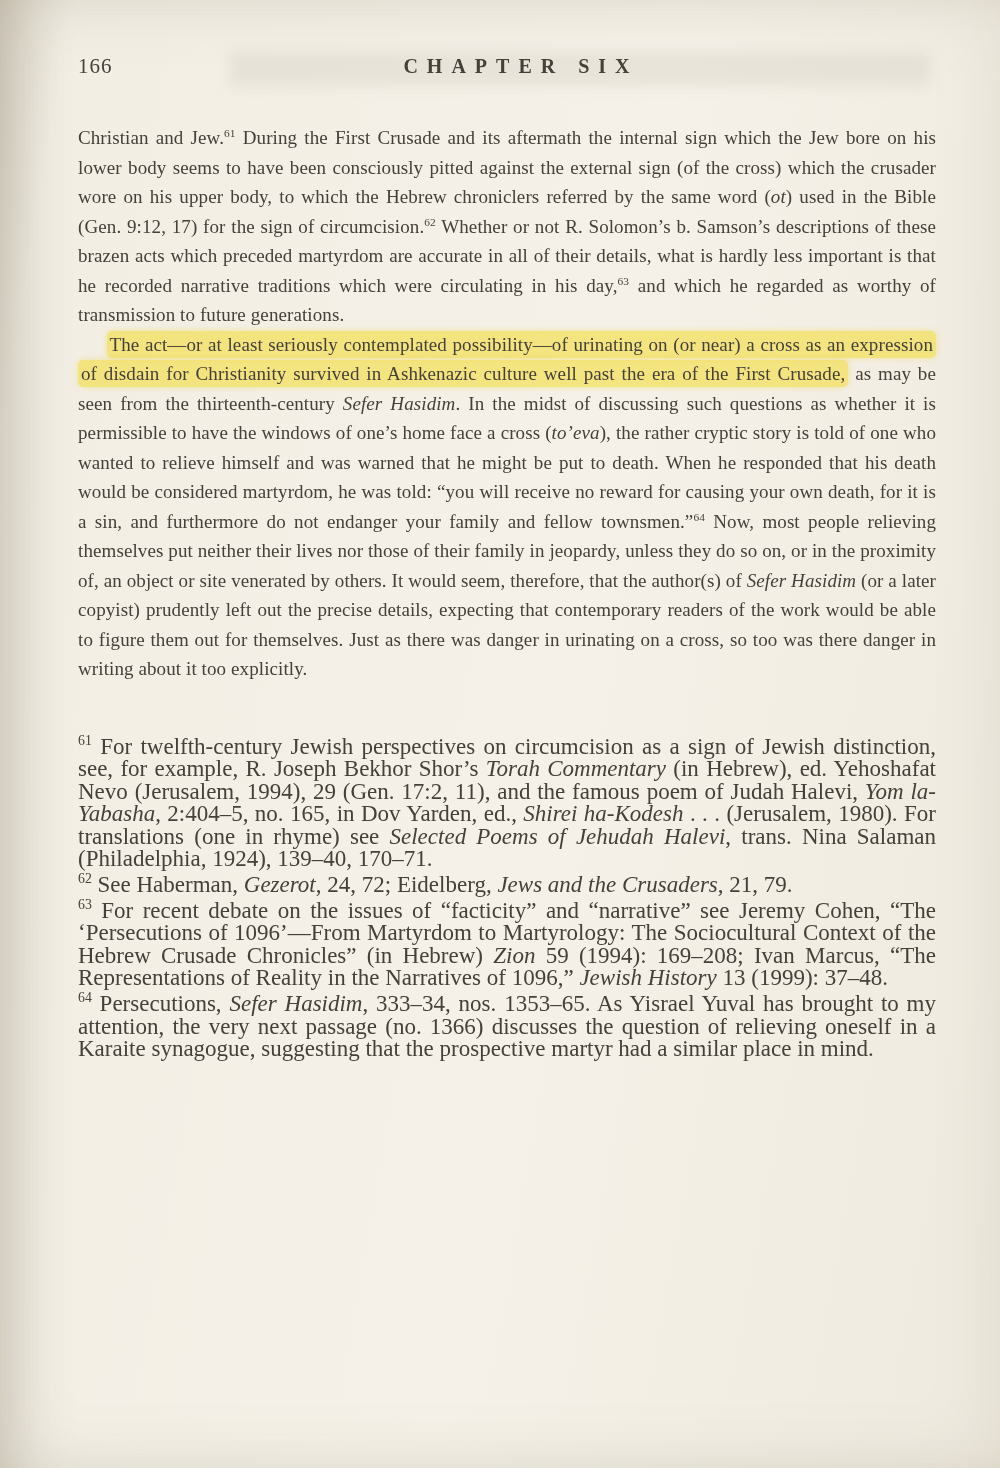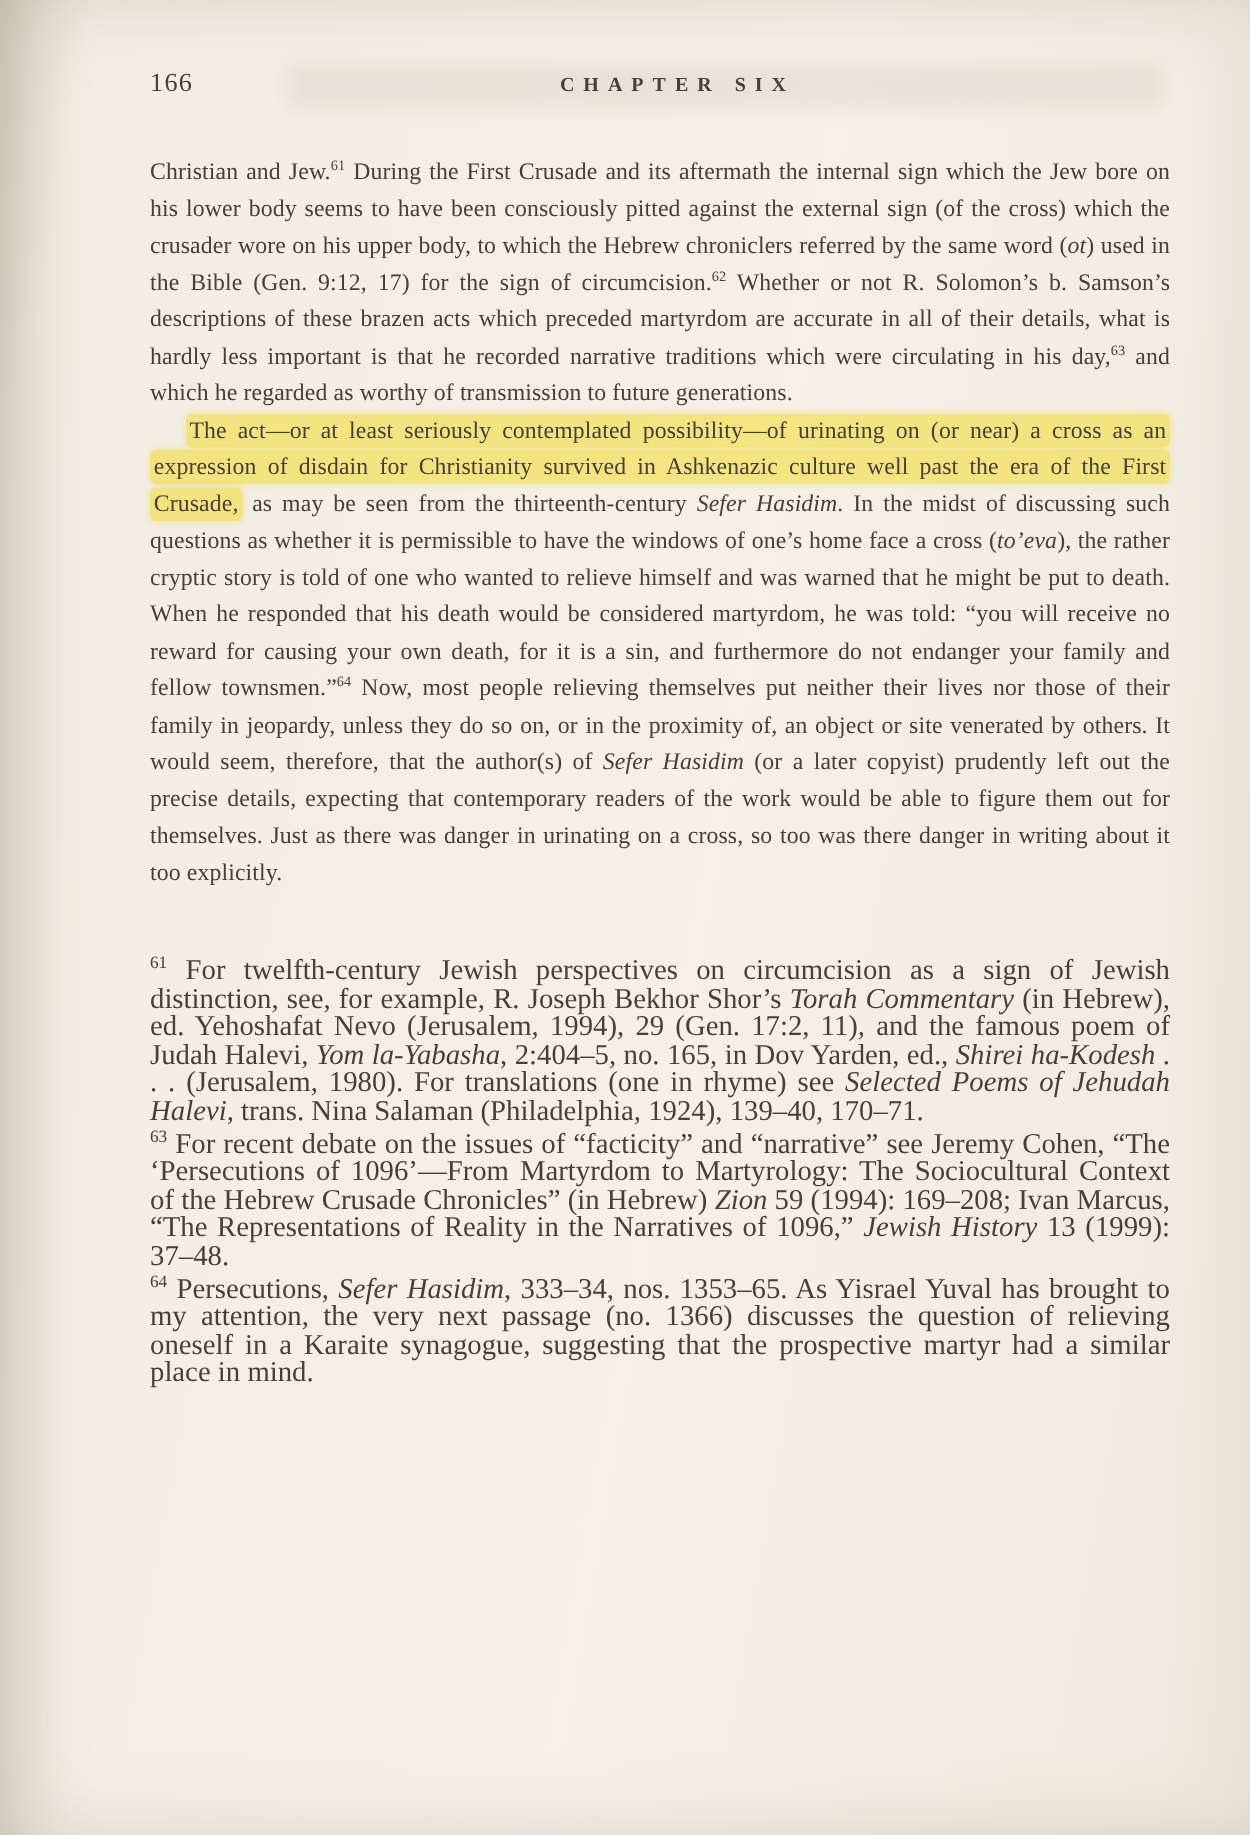--- a/index.html
+++ b/index.html
@@ -12,21 +12,21 @@
     position: relative;
     width: 1000px;
     height: 1468px;
     box-sizing: border-box;
     background: linear-gradient(100deg,
       #e3ded2 0%, var(--paper, #f2eee4) 6%,
       #f5f1e8 55%, #efeadf 100%);
     box-shadow: inset 45px 0 60px -35px rgba(110, 98, 76, 0.28),
                 inset 0 0 70px rgba(130, 118, 95, 0.14);
     color: var(--ink, #45413a);
-    padding: 54px 64px 28px 120px;
+    padding: 54px 64px 28px 78px;
     overflow: hidden;
   }
   .bleed {
     position: absolute;
     top: 52px; left: 230px; right: 70px; height: 34px;
     background: rgba(170, 163, 146, 0.16);
     filter: blur(7px);
     pointer-events: none;
   }
   .page-header {
@@ -36,21 +36,21 @@
     align-items: baseline;
     margin-bottom: 44px;
   }
   .page-number {
     font-size: 21px;
     letter-spacing: 1px;
   }
   .chapter-title {
     grid-column: 2;
     justify-self: center;
-    font-size: 16px;
+    font-size: 20px;
     font-weight: 700;
     letter-spacing: 0.45em;
     margin-left: 28px;
   }
   .body-text p {
     margin: 0;
     font-size: 19px;
     line-height: 29.5px;
     text-align: justify;
     letter-spacing: 0.1px;
@@ -91,16 +91,17 @@
     <span class="chapter-title">CHAPTER SIX</span>
   </header>
 
   <main class="body-text">
       <p><span>Christian and Jew.</span><sup>61</sup><span> During the First Crusade and its aftermath the internal sign which the Jew bore on his lower body seems to have been consciously pitted against the external sign (of the cross) which the crusader wore on his upper body, to which the Hebrew chroniclers referred by the same word (</span><span class="it">ot</span><span>) used in the Bible (Gen. 9:12, 17) for the sign of circumcision.</span><sup>62</sup><span> Whether or not R. Solomon’s b. Samson’s descriptions of these brazen acts which preceded martyrdom are accurate in all of their details, what is hardly less important is that he recorded narrative traditions which were circulating in his day,</span><sup>63</sup><span> and which he regarded as worthy of transmission to future generations.</span></p>
       <p class="indent"><span class="hl">The act—or at least seriously contemplated possibility—of urinating on (or near) a cross as an expression of disdain for Christianity survived in Ashkenazic culture well past the era of the First Crusade,</span><span> as may be seen from the thirteenth-century </span><span class="it">Sefer Hasidim</span><span>. In the midst of discussing such questions as whether it is permissible to have the windows of one’s home face a cross (</span><span class="it">to’eva</span><span>), the rather cryptic story is told of one who wanted to relieve himself and was warned that he might be put to death. When he responded that his death would be considered martyrdom, he was told: “you will receive no reward for causing your own death, for it is a sin, and furthermore do not endanger your family and fellow townsmen.”</span><sup>64</sup><span> Now, most people relieving themselves put neither their lives nor those of their family in jeopardy, unless they do so on, or in the proximity of, an object or site venerated by others. It would seem, therefore, that the author(s) of </span><span class="it">Sefer Hasidim</span><span> (or a later copyist) prudently left out the precise details, expecting that contemporary readers of the work would be able to figure them out for themselves. Just as there was danger in urinating on a cross, so too was there danger in writing about it too explicitly.</span></p>
     </main>
 
   <section class="footnotes">
       <p><sup>61</sup><span> For twelfth-century Jewish perspectives on circumcision as a sign of Jewish distinction, see, for example, R. Joseph Bekhor Shor’s </span><span class="it">Torah Commentary</span><span> (in Hebrew), ed. Yehoshafat Nevo (Jerusalem, 1994), 29 (Gen. 17:2, 11), and the famous poem of Judah Halevi, </span><span class="it">Yom la-Yabasha</span><span>, 2:404–5, no. 165, in Dov Yarden, ed., </span><span class="it">Shirei ha-Kodesh</span><span> . . . (Jerusalem, 1980). For translations (one in rhyme) see </span><span class="it">Selected Poems of Jehudah Halevi</span><span>, trans. Nina Salaman (Philadelphia, 1924), 139–40, 170–71.</span></p>
+      <p><sup>62</sup><span> See Haberman, </span><span class="it">Gezerot</span><span>, 24, 72; Eidelberg, </span><span class="it">Jews and the Crusaders</span><span>, 21, 79.</span></p>
       <p><sup>63</sup><span> For recent debate on the issues of “facticity” and “narrative” see Jeremy Cohen, “The ‘Persecutions of 1096’—From Martyrdom to Martyrology: The Sociocultural Context of the Hebrew Crusade Chronicles” (in Hebrew) </span><span class="it">Zion</span><span> 59 (1994): 169–208; Ivan Marcus, “The Representations of Reality in the Narratives of 1096,” </span><span class="it">Jewish History</span><span> 13 (1999): 37–48.</span></p>
       <p><sup>64</sup><span> Persecutions, </span><span class="it">Sefer Hasidim</span><span>, 333–34, nos. 1353–65. As Yisrael Yuval has brought to my attention, the very next passage (no. 1366) discusses the question of relieving oneself in a Karaite synagogue, suggesting that the prospective martyr had a similar place in mind.</span></p>
     </section>
 </div>
 
 </body></html>

